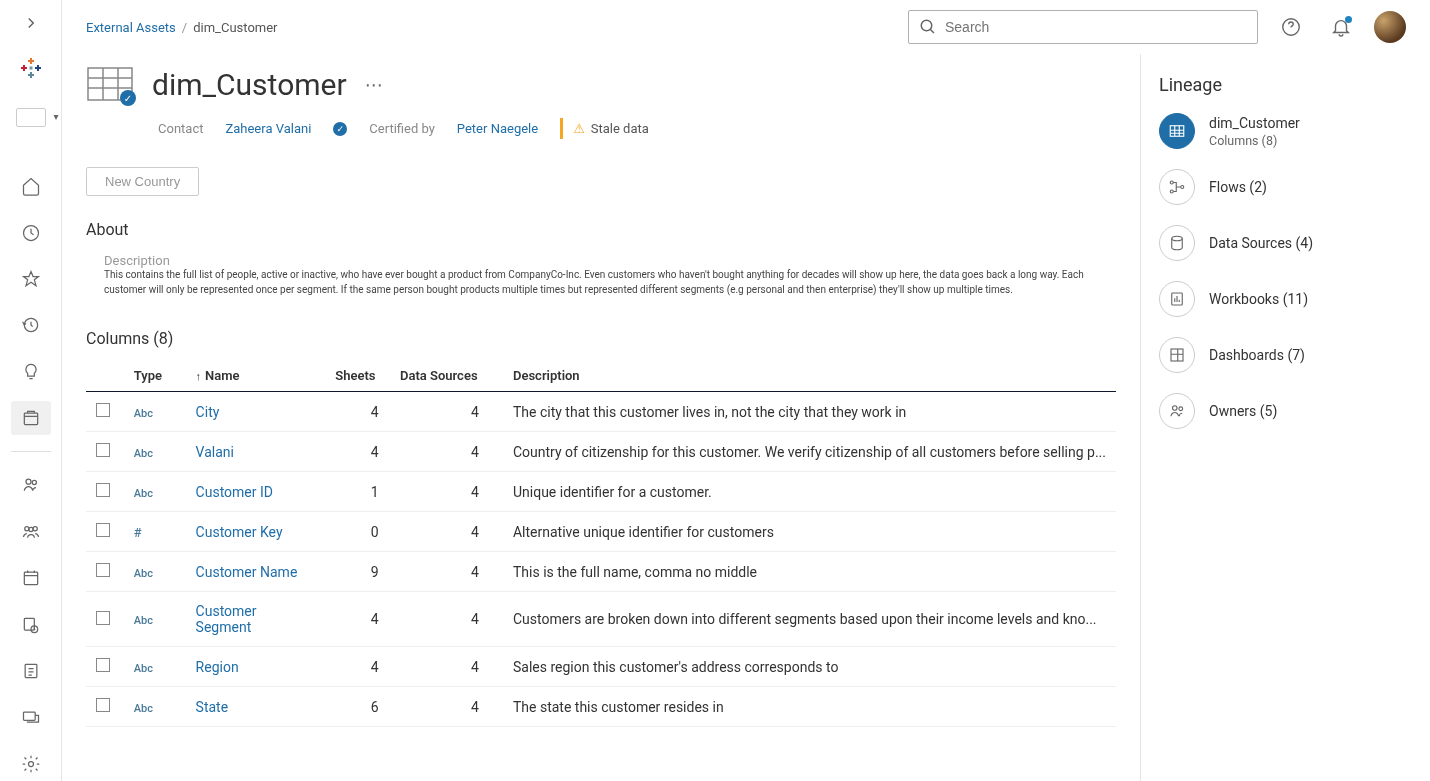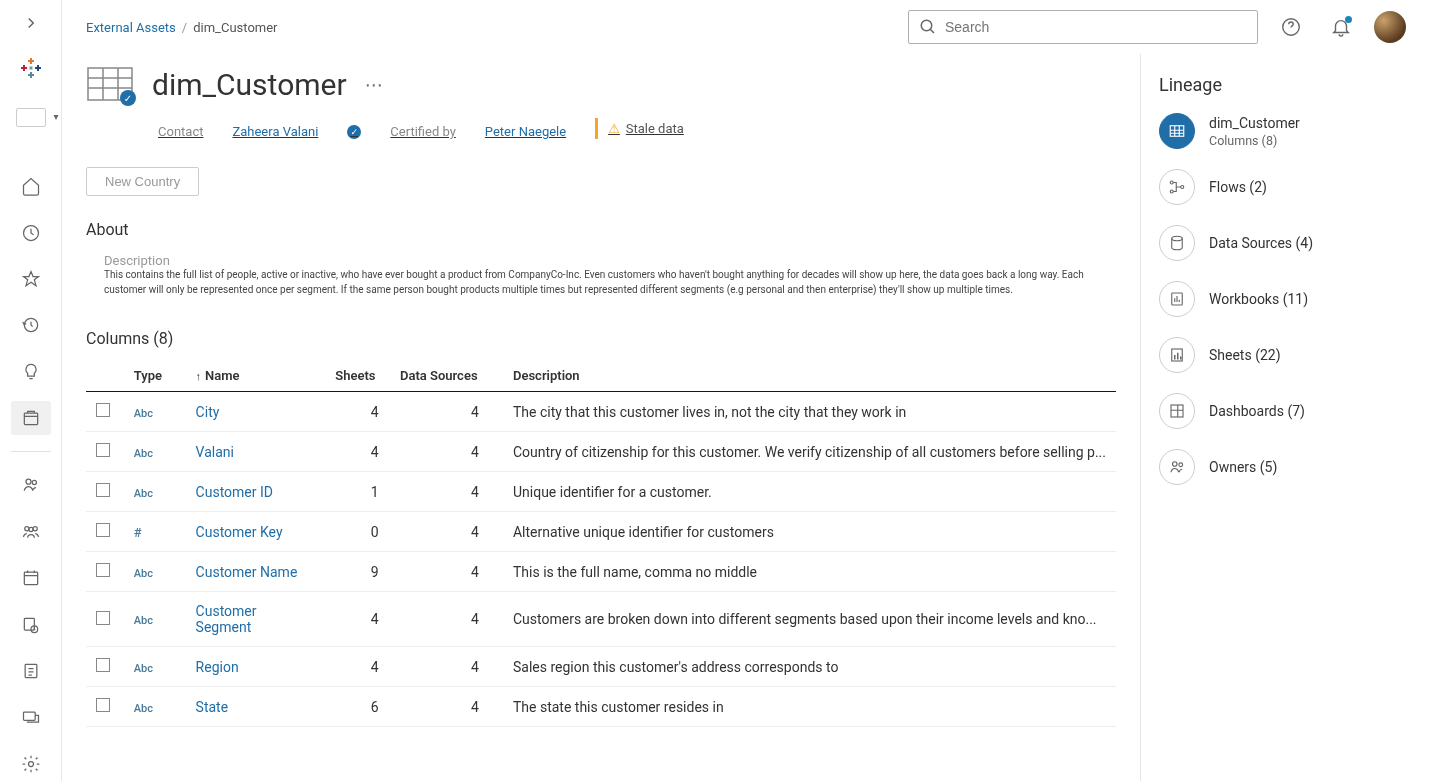--- a/index.html
+++ b/index.html
@@ -25,21 +25,21 @@
 .top-icon { width: 34px; height: 34px; display: flex; align-items: center; justify-content: center; color: #666; cursor: pointer; position: relative; }
 .notif-dot { position: absolute; top: 6px; right: 6px; width: 7px; height: 7px; background: #1f83c0; border-radius: 50%; }
 .avatar { width: 32px; height: 32px; border-radius: 50%; background: radial-gradient(circle at 30% 30%, #c9a26b, #5a3a20 70%); cursor: pointer; }
 .content { flex: 1; display: flex; overflow: hidden; }
 .main-col { flex: 1; padding: 8px 24px 0 24px; overflow-y: auto; }
 .title-row { display: flex; align-items: center; gap: 18px; margin-top: 2px; }
 .table-icon-lg { width: 48px; height: 40px; position: relative; }
 .certify-badge { position: absolute; bottom: -2px; right: -2px; width: 16px; height: 16px; background: #1f6ea8; border-radius: 50%; display: flex; align-items: center; justify-content: center; color: #fff; font-size: 10px; }
 .page-title { font-size: 30px; font-weight: 400; color: #333; }
 .more-btn { color: #666; font-size: 18px; cursor: pointer; }
-.meta-row { display: flex; align-items: flex-end; gap: 29px; margin-top: 14px; padding-left: 72px; font-size: 13px; text-decoration: underline; }
+.meta-row { display: flex; align-items: center; gap: 22px; margin-top: 14px; padding-left: 72px; font-size: 13px; }
 .meta-row .lbl { color: #888; }
 .meta-row .link { color: #1f6ea8; cursor: pointer; }
 .cert-check { width: 14px; height: 14px; background: #1f6ea8; border-radius: 50%; display: inline-flex; align-items: center; justify-content: center; color: #fff; font-size: 9px; }
 .stale-pill { display: inline-flex; align-items: center; gap: 6px; background: #fff; border-left: 3px solid #f5a623; padding: 3px 10px; font-size: 13px; color: #555; }
 .warn-tri { color: #f5a623; font-size: 13px; }
 .new-wb { margin-top: 28px; padding: 6px 18px; border: 1px solid #ccc; background: #fff; color: #999; font-size: 13px; border-radius: 2px; }
 .section-h { font-size: 16px; font-weight: 400; color: #333; margin-top: 24px; }
 .desc-lbl { color: #999; font-size: 13px; margin-top: 14px; padding-left: 18px; }
 .desc-text { font-size: 10px; color: #444; line-height: 1.45; padding-left: 18px; max-width: 1020px; }
 .cols-h { font-size: 16px; font-weight: 400; margin-top: 32px; }
@@ -374,31 +374,20 @@
                   <path d="M9 16v-5M12 16v-8M15 16v-3"></path>
                 </svg>
               </div>
               <div class="lineage-text">
                 <div class="t1">Workbooks (11)</div>
               </div>
             </div>
             <div class="lineage-item">
               <div class="lineage-node">
                 <svg width="18" height="18" viewBox="0 0 24 24" fill="none" stroke="currentColor" stroke-width="1.5">
-                  <rect x="5" y="4" width="14" height="16"></rect>
-                  <path d="M9 18v-6M13 18V9M17 18v-4" stroke-width="2"></path>
-                </svg>
-              </div>
-              <div class="lineage-text">
-                <div class="t1">Sheets (22)</div>
-              </div>
-            </div>
-            <div class="lineage-item">
-              <div class="lineage-node">
-                <svg width="18" height="18" viewBox="0 0 24 24" fill="none" stroke="currentColor" stroke-width="1.5">
                   <rect x="4" y="4" width="16" height="16"></rect>
                   <path d="M4 11h9v9M13 4v7h7"></path>
                 </svg>
               </div>
               <div class="lineage-text">
                 <div class="t1">Dashboards (7)</div>
               </div>
             </div>
             <div class="lineage-item">
               <div class="lineage-node">

